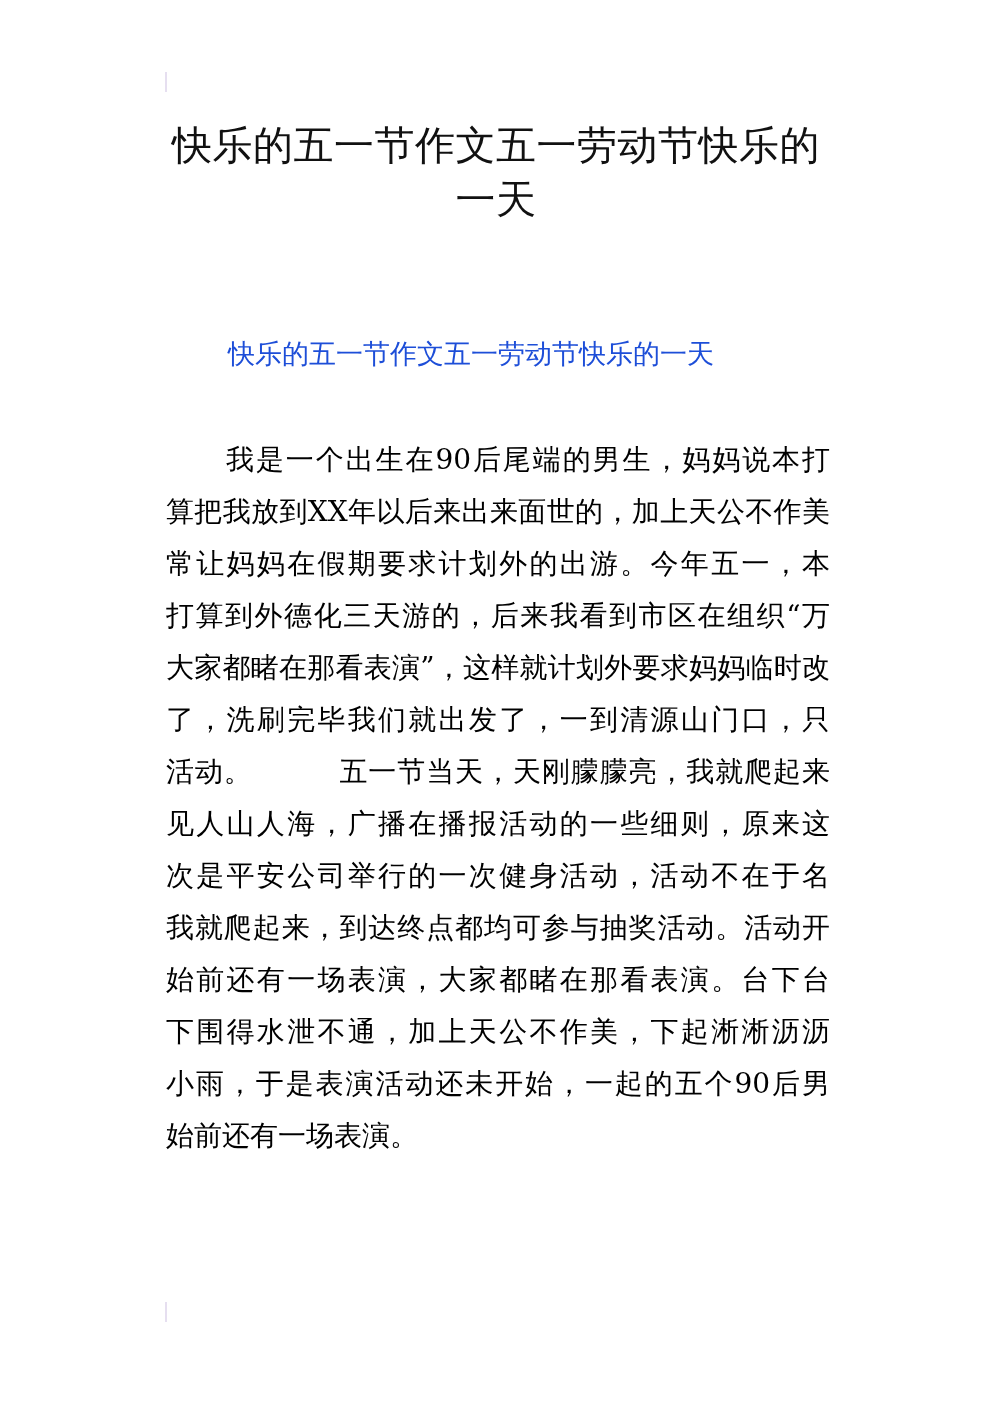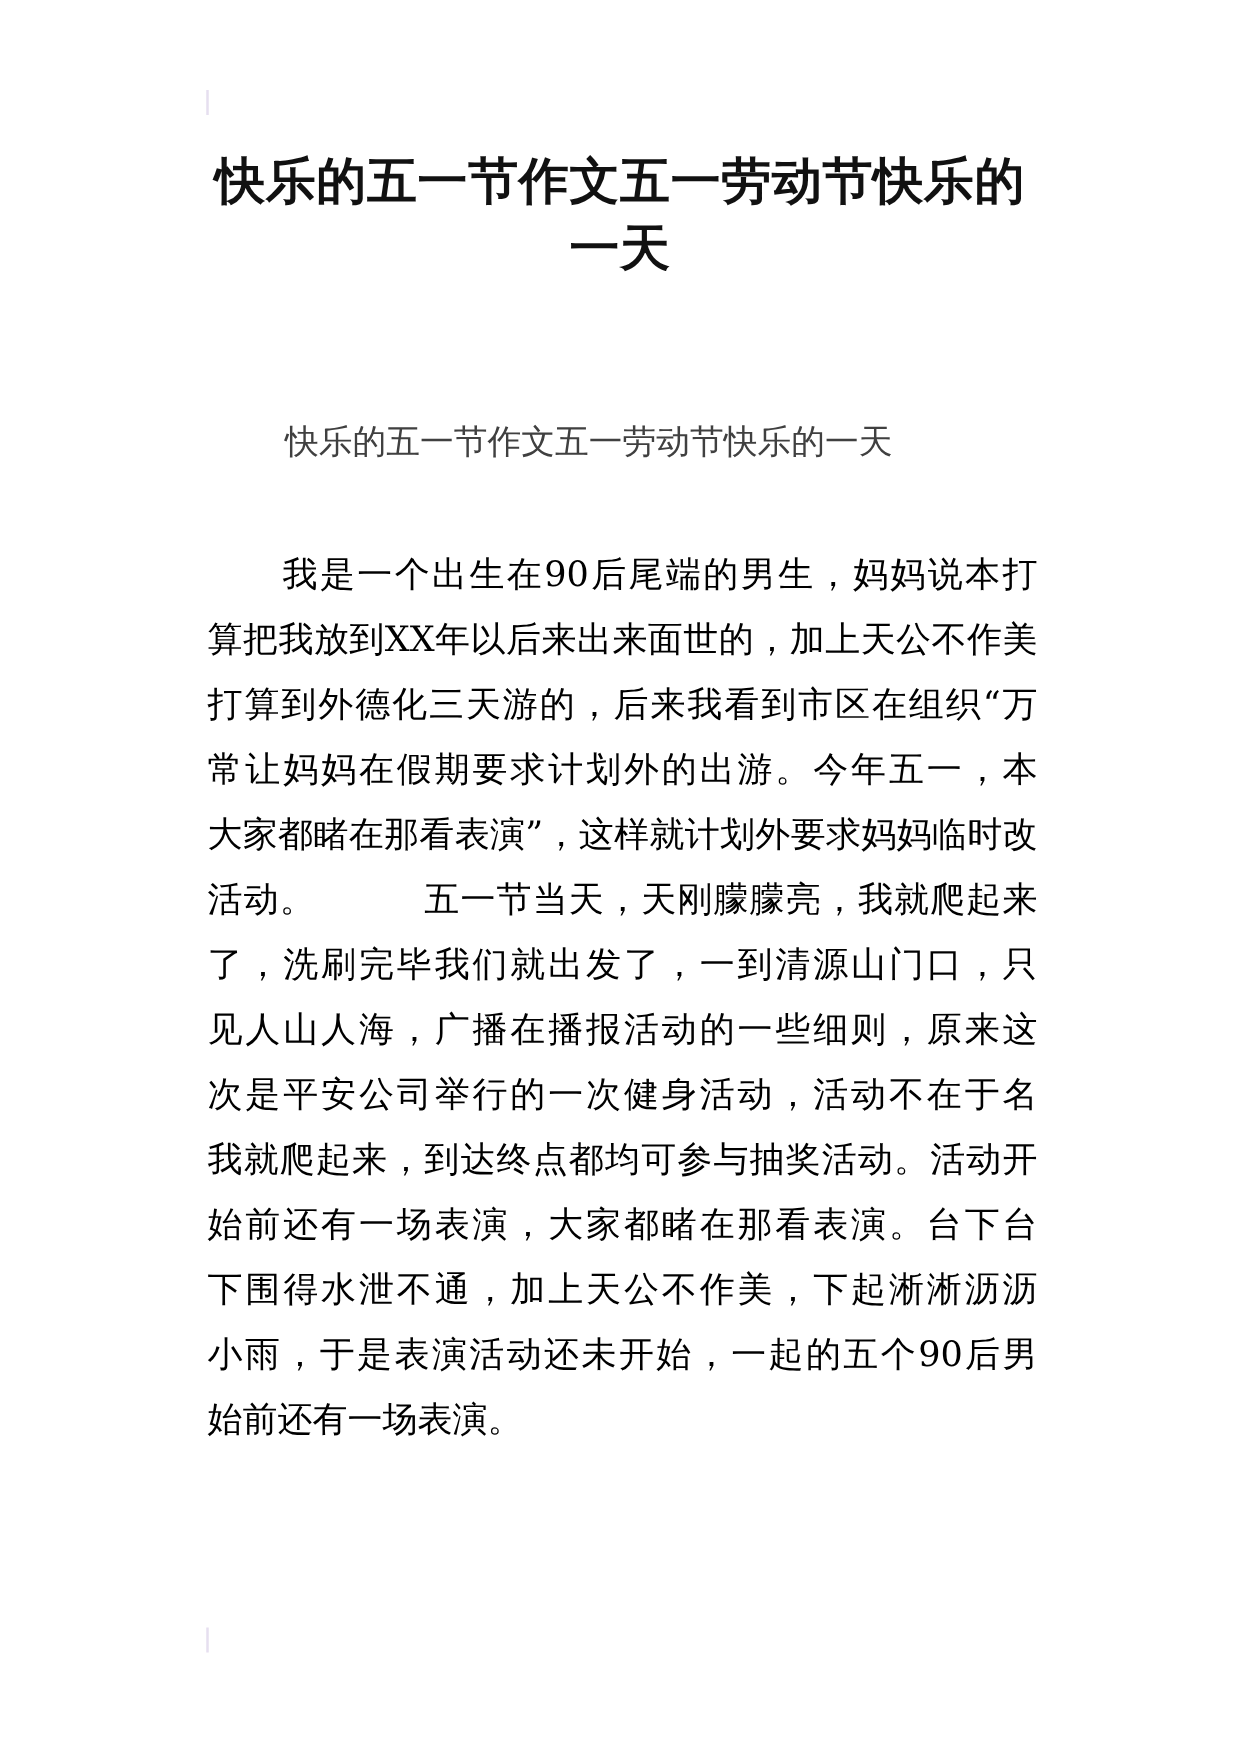--- a/index.html
+++ b/index.html
@@ -29,35 +29,35 @@
     .corner-mark.top { left: 165px; top: 72px; height: 20px; }
     .corner-mark.bottom { left: 165px; top: 1302px; height: 20px; }
 
     .title {
       position: absolute;
       left: 150px;
       top: 118px;
       width: 692px;
       text-align: center;
       font-family: "DejaVu Sans", sans-serif;
-      font-weight: bold;
+      font-weight: normal;
       font-size: 40px;
       line-height: 54px;
       letter-spacing: 0.5px;
       color: #111111;
     }
     .subtitle {
       position: absolute;
       left: 228px;
       top: 334px;
       width: 620px;
       font-family: "DejaVu Serif", serif;
       font-size: 27px;
       line-height: 40px;
-      color: #404040;
+      color: #1d4ed8;
       white-space: nowrap;
     }
     .body-text {
       position: absolute;
       left: 166px;
       top: 434px;
       width: 664px;
     }
     .line {
       font-family: "DejaVu Serif", serif;
@@ -81,25 +81,25 @@
   <div class="title">
     <div>快乐的五一节作文五一劳动节快乐的</div>
     <div>一天</div>
   </div>
 
   <div class="subtitle">快乐的五一节作文五一劳动节快乐的一天</div>
 
   <div class="body-text">
     <div class="line indent">我是一个出生在90后尾端的男生，妈妈说本打</div>
     <div class="line">算把我放到XX年以后来出来面世的，加上天公不作美</div>
+    <div class="line">常让妈妈在假期要求计划外的出游。今年五一，本</div>
     <div class="line">打算到外德化三天游的，后来我看到市区在组织“万</div>
-    <div class="line">常让妈妈在假期要求计划外的出游。今年五一，本</div>
     <div class="line">大家都睹在那看表演”，这样就计划外要求妈妈临时改</div>
+    <div class="line">了，洗刷完毕我们就出发了，一到清源山门口，只</div>
     <div class="line">活动。　　　五一节当天，天刚朦朦亮，我就爬起来</div>
-    <div class="line">了，洗刷完毕我们就出发了，一到清源山门口，只</div>
     <div class="line">见人山人海，广播在播报活动的一些细则，原来这</div>
     <div class="line">次是平安公司举行的一次健身活动，活动不在于名</div>
     <div class="line">我就爬起来，到达终点都均可参与抽奖活动。活动开</div>
     <div class="line">始前还有一场表演，大家都睹在那看表演。台下台</div>
     <div class="line">下围得水泄不通，加上天公不作美，下起淅淅沥沥</div>
     <div class="line">小雨，于是表演活动还未开始，一起的五个90后男</div>
     <div class="line last">始前还有一场表演。</div>
   </div>
 
   <div class="corner-mark bottom"></div>

